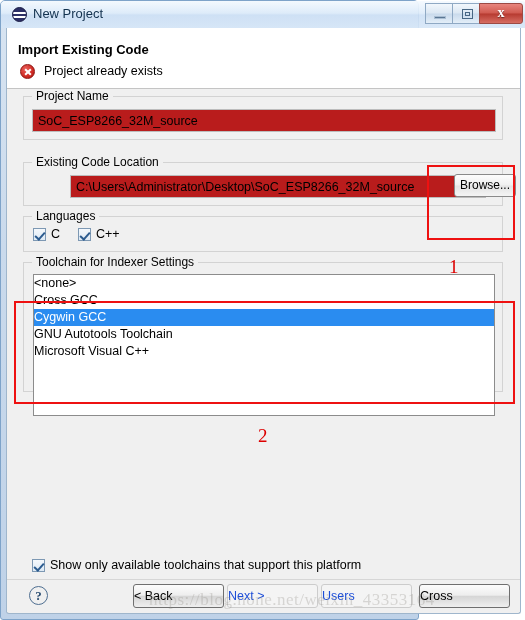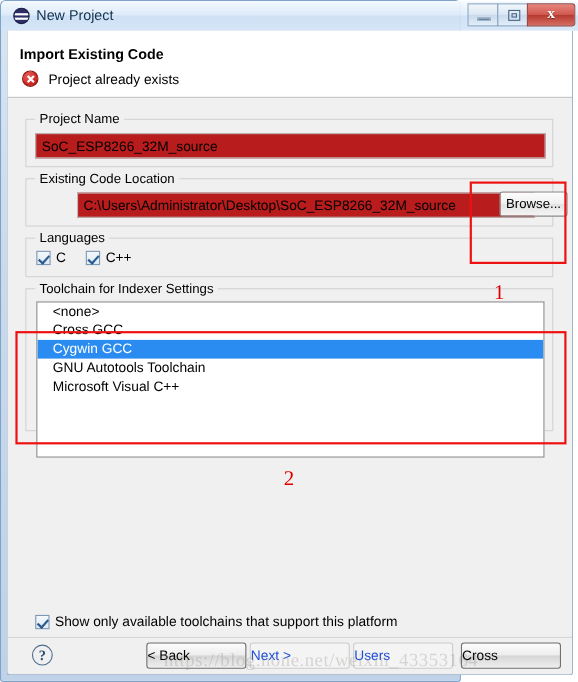--- a/index.html
+++ b/index.html
@@ -149,21 +149,20 @@
     position: absolute;
     left: 11px; top: 14px;
     font-size: 13px;
     font-weight: bold;
     color: #000000;
   }
   .err-row {
     position: absolute;
     left: 13px; top: 36px;
     display: flex;
-    align-items: center;
   }
   .err-icon {
     width: 15px; height: 15px;
     border-radius: 50%;
     background: radial-gradient(circle at 35% 30%, #e8605a 0%, #cf2a23 60%, #a91b16 100%);
     border: 1px solid #8e1410;
     box-sizing: border-box;
     position: relative;
     flex: 0 0 auto;
   }
@@ -202,21 +201,21 @@
   .group > .legend {
     position: absolute;
     left: 8px; top: -8px;
     padding: 0 4px;
     background: #f0f0f0;
     font-size: 12px;
     color: #000000;
     white-space: nowrap;
   }
 
-  .g-projname { left: 16px; top: 18px; width: 480px; height: 44px; }
+  .g-projname { left: 16px; top: 6px; width: 480px; height: 44px; }
   .g-loc      { left: 16px; top: 72px; width: 480px; height: 44px; }
   .g-lang     { left: 16px; top: 126px; width: 480px; height: 36px; }
   .g-tool     { left: 16px; top: 172px; width: 480px; height: 130px; }
 
   .txtfield {
     position: absolute;
     box-sizing: border-box;
     background: #b91c1c;
     border: 1px solid #bcbcbc;
     font-size: 12.5px;
@@ -282,21 +281,21 @@
     width: 462px;
     height: 142px;
     box-sizing: border-box;
     background: #ffffff;
     border: 1px solid #8c8c8c;
     overflow: hidden;
   }
   .list-item {
     height: 17px;
     line-height: 17px;
-    padding-left: 14px;
+    padding-left: 0;
     font-size: 12.5px;
     color: #000000;
     white-space: nowrap;
   }
   .list-item.selected {
     background: #2a8cf0;
     color: #ffffff;
   }
 
   .show-only {

